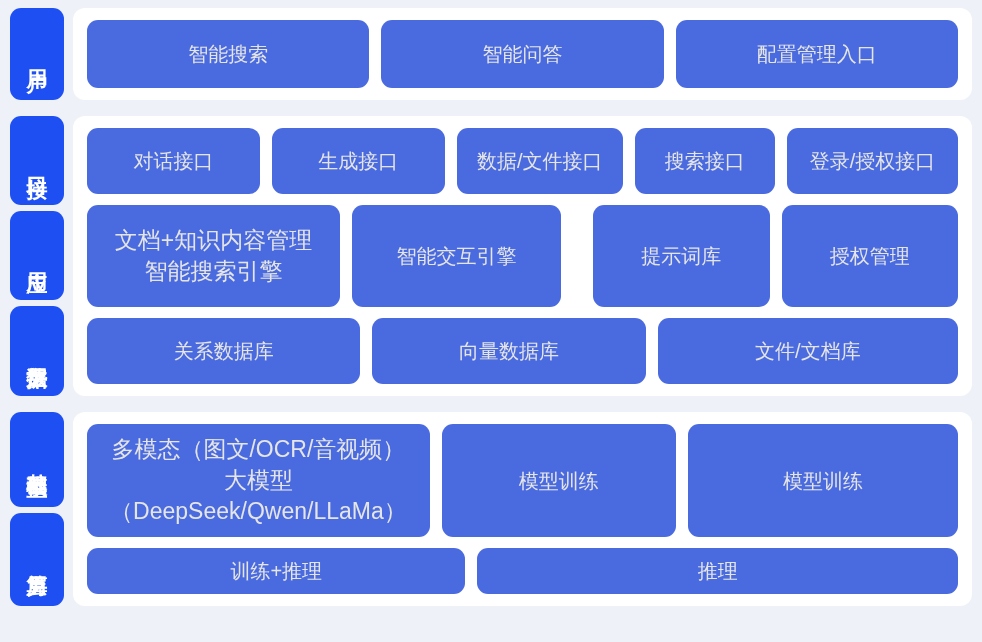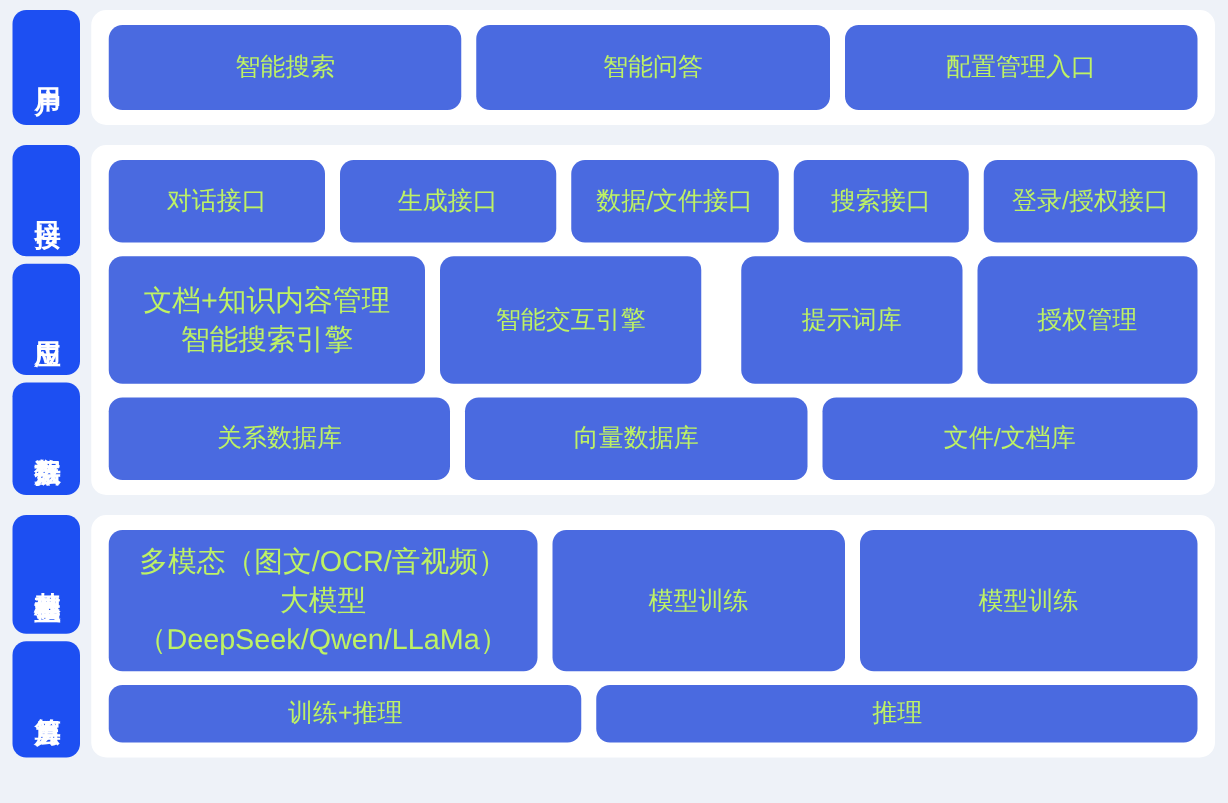--- a/index.html
+++ b/index.html
@@ -78,21 +78,21 @@
 
   
   .row {
     display: flex;
     gap: 12px;
     flex: 1 1 auto;
     min-height: 0;
   }
   .box {
     background: #4a6ae0;
-    color: #bef264;
+    color: #e5e5e5;
     border-radius: 11px;
     display: flex;
     align-items: center;
     justify-content: center;
     text-align: center;
     font-size: 20px;
     line-height: 1.3;
     padding: 4px 2px;
     box-sizing: border-box;
     white-space: pre-line;

